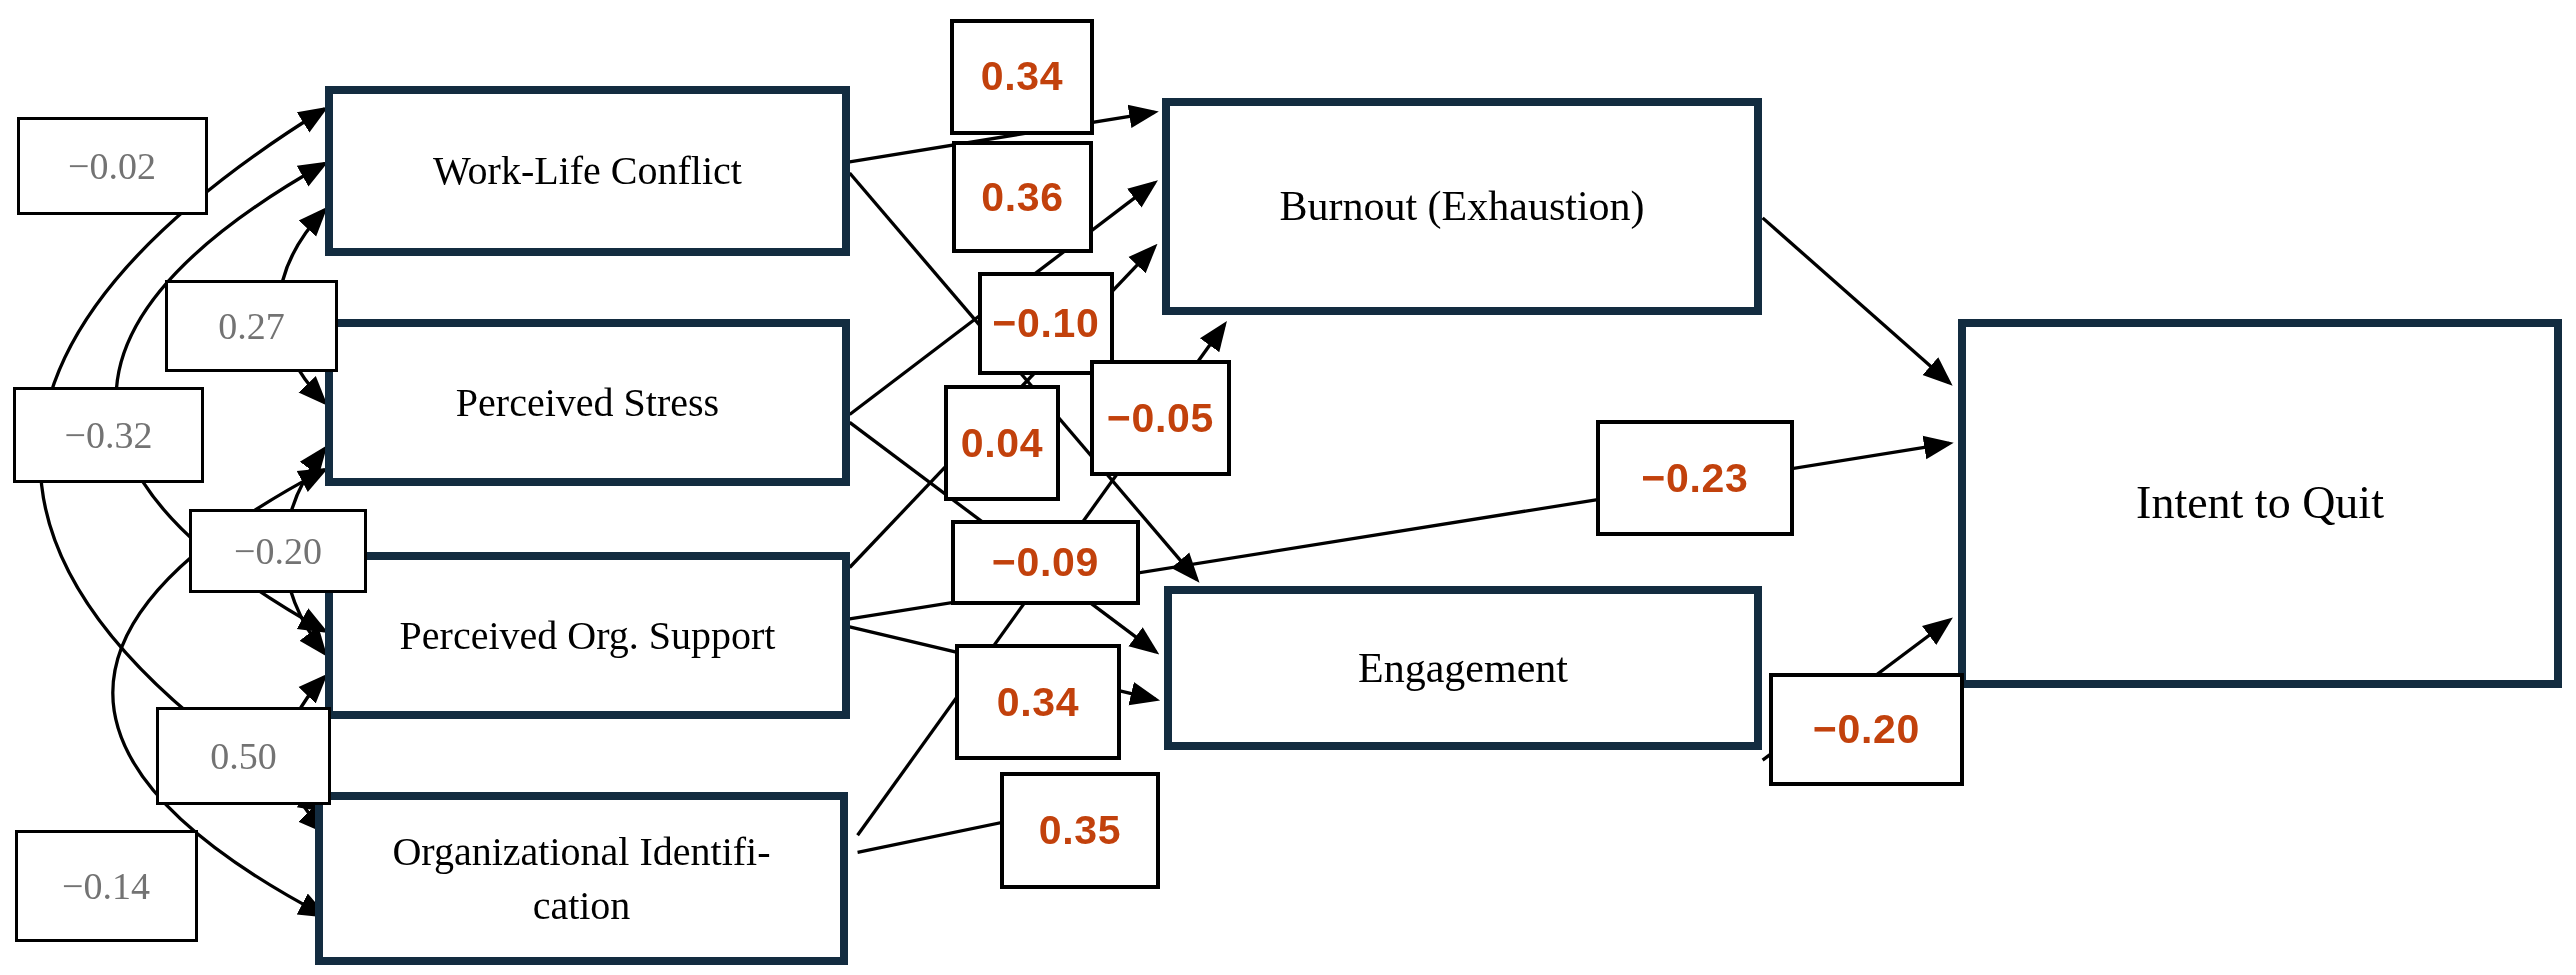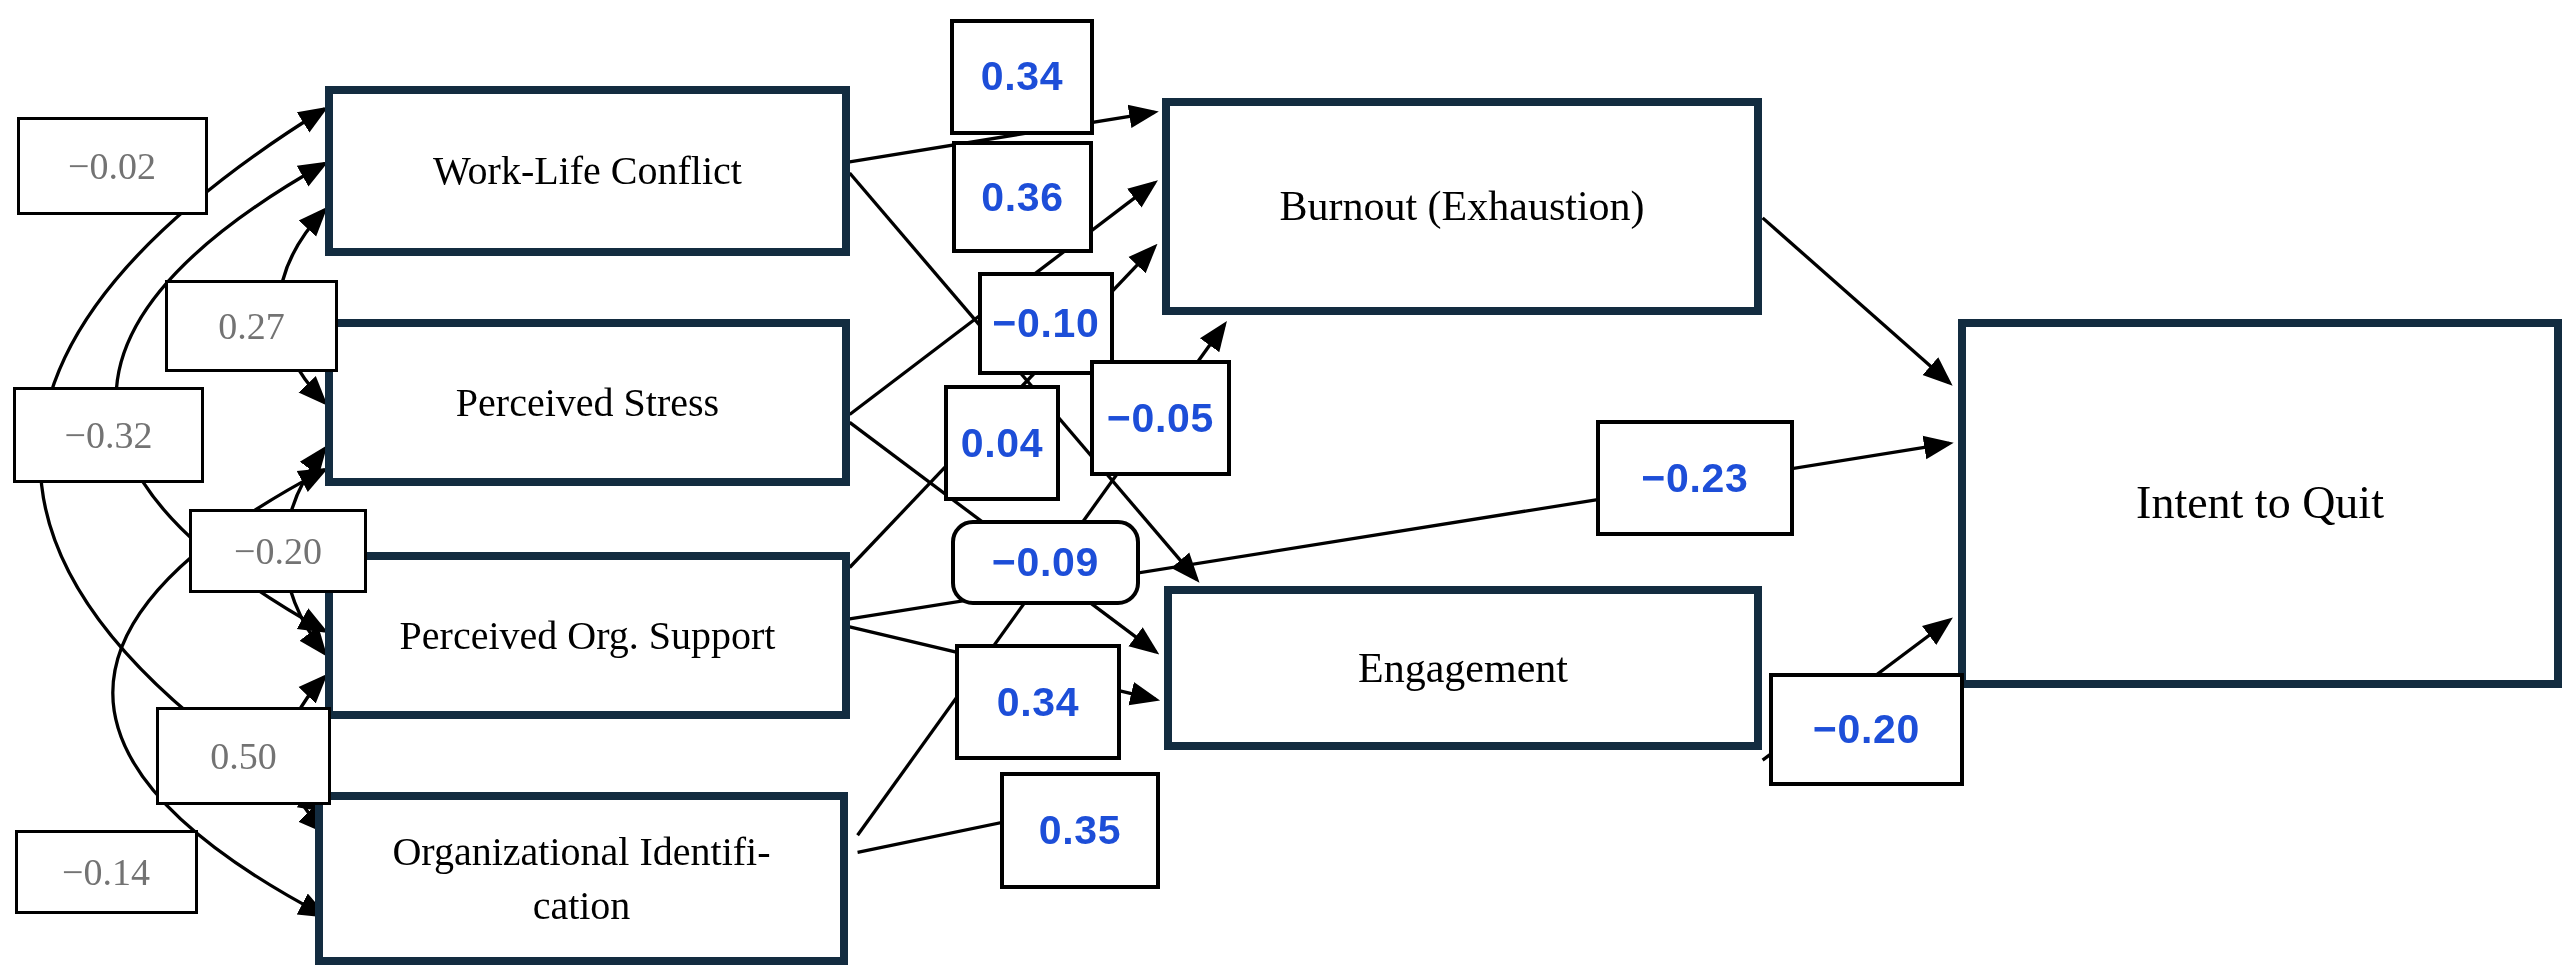--- a/index.html
+++ b/index.html
@@ -33,49 +33,49 @@
     color:#737373;
     font-size:38px;
     font-family:"Liberation Serif", serif;
   }
   .coefbox{
     position:absolute;
     background:#ffffff;
     border:4px solid #000000;
     box-sizing:border-box;
     display:flex;align-items:center;justify-content:center;
-    color:#1d4ed8;
+    color:#c2410c;
     font-size:41px;
     font-weight:bold;
     font-family:"Liberation Sans", sans-serif;
     letter-spacing:0.7px;
   }
   
   .n-wlc{left:325px;top:86px;width:525px;height:170px;}
   .n-ps {left:325px;top:319px;width:525px;height:167px;}
   .n-pos{left:325px;top:552px;width:525px;height:167px;}
   .n-oi {left:315px;top:792px;width:533px;height:173px;}
   
   .n-burn{left:1162px;top:98px;width:600px;height:217px;font-size:42px;}
   .n-eng {left:1164px;top:586px;width:598px;height:164px;font-size:42px;}
   .n-iq  {left:1958px;top:319px;width:604px;height:369px;font-size:46px;}
   
   .v-02{left:16.5px; top:117px; width:191px;height:98px;}
   .v-27{left:165px;top:280px; width:173px;height:92px;}
   .v-32{left:13px; top:387px; width:191px;height:96px;}
   .v-20{left:189px;top:509px; width:178px;height:84px;}
   .v-50{left:156px;top:707px;width:175px;height:98px;}
-  .v-14{left:14.5px; top:830px;width:183px;height:84px;}
+  .v-14{left:14.5px; top:830px;width:183px;height:112px;}
   
   .k-34a{left:950px;top:18.5px;  width:144px;height:116px;}
   .k-36 {left:952px;top:141px; width:141px;height:112px;}
   .k-10 {left:978px;top:272px; width:136px;height:103px;}
   .k-04 {left:944px;top:385px; width:116px;height:116px;}
   .k-05 {left:1090px;top:360px; width:141px;height:116px;}
-  .k-09 {left:951px;top:520px; width:189px;height:85px;border-radius:22px;}
+  .k-09 {left:951px;top:520px; width:189px;height:85px;}
   .k-34b{left:955px;top:644px; width:166px;height:116px;}
   .k-35 {left:1000px;top:772px;width:160px;height:117px;text-align:center;}
   .k-29 {left:1769px;top:202px; width:195px;height:113px;}
   .k-23 {left:1596px;top:420px; width:198px;height:116px;}
   .k-20r{left:1769px;top:673px;width:195px;height:113px;}
   .wire{stroke:#000000;stroke-width:5;fill:none;}
 </style>
 </head>
 <body>
 

